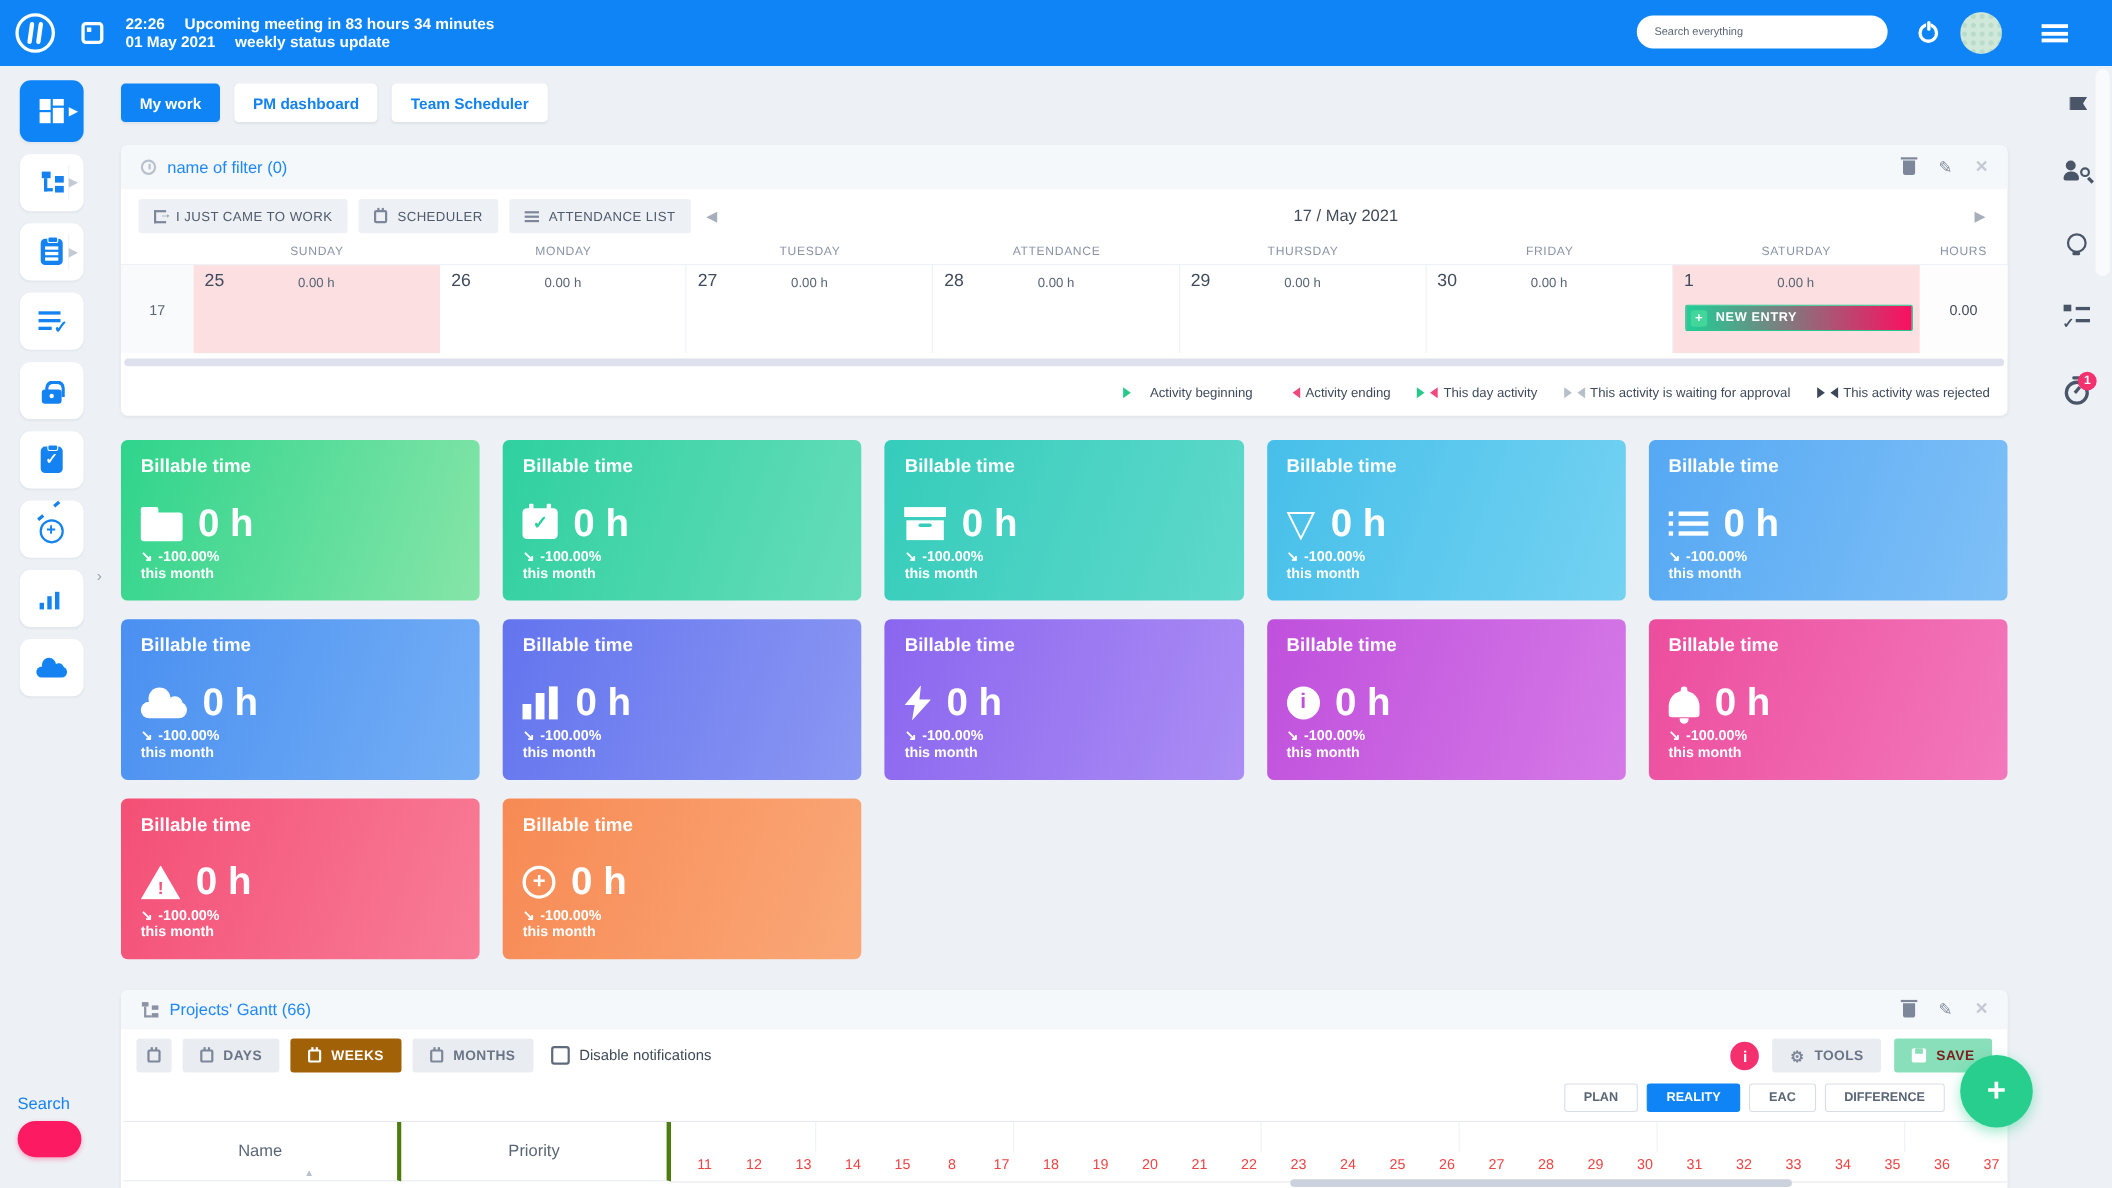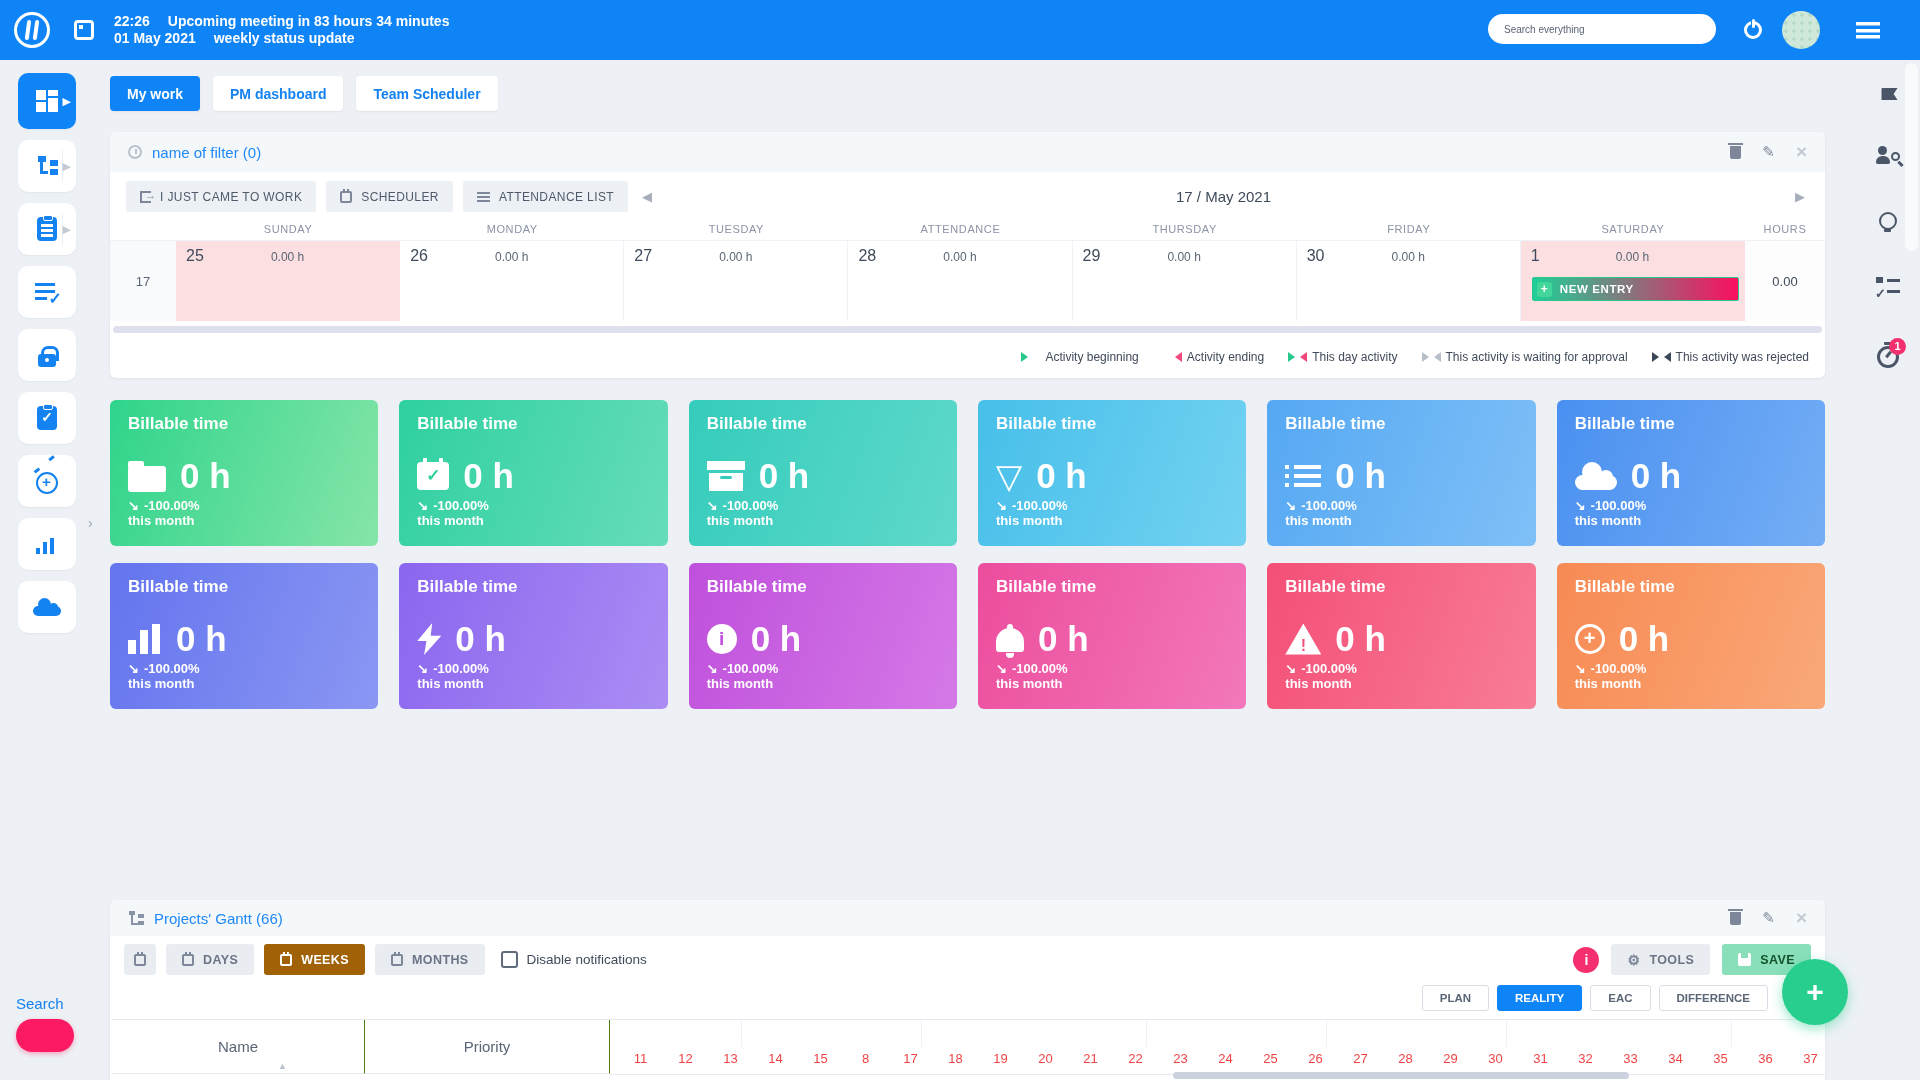--- a/index.html
+++ b/index.html
@@ -142,21 +142,21 @@
   .ne-label { color:#fff; font-size:11.5px; font-weight:bold; letter-spacing:.6px; }
   .hourscell { display:flex; align-items:center; justify-content:center; font-size:13px; color:#3f4a5a; background:#fdfdfe; }
   .f-scroll { margin:5px 3px 0; height:7px; background:#dee1ed; border-radius:4px; cursor:pointer; }
   .legend { display:flex; justify-content:flex-end; gap:24px; padding:17px 16px 0; font-size:12px; color:#3f4a5a; }
   .lg { display:flex; align-items:center; gap:5px; }
   .tri { width:0; height:0; border-top:5px solid transparent; border-bottom:5px solid transparent; }
   .tri-r { border-left:7px solid transparent; }
   .tri-l { border-right:7px solid transparent; }
 
   
-  .cards { position:absolute; left:110px; top:400px; width:1715px; display:grid; grid-template-columns:repeat(6,1fr); gap:17px 21px; }
+  .cards { position:absolute; left:110px; top:400px; width:1715px; display:grid; grid-template-columns:repeat(5,1fr); gap:17px 21px; }
   .card { height:146px; border-radius:6px; color:#fff; padding:14px 18px; position:relative; }
   .card-title { font-size:17px; font-weight:bold; }
   .card-main { position:absolute; left:18px; top:56px; display:flex; align-items:center; gap:14px; }
   .card-value { font-size:35px; font-weight:bold; }
   .card-delta { position:absolute; left:18px; top:98px; font-size:13px; font-weight:bold; display:flex; align-items:center; gap:5px; }
   .card-delta::before { content:"\2198"; font-size:13px; }
   .card-period { position:absolute; left:18px; top:113px; font-size:13px; font-weight:bold; }
   
   .ci { position:relative; display:block; }
   .ci-folder { width:38px; height:26px; background:#fff; border-radius:3px; margin-top:5px; }
@@ -201,29 +201,29 @@
   .btn-scale { height:31px; background:#e9edf2; border:none; border-radius:3px; color:#6b7586; font-family:"Liberation Sans",sans-serif; font-size:12.5px; font-weight:bold; letter-spacing:.4px; padding:0 16px; display:flex; align-items:center; gap:9px; cursor:pointer; }
   .btn-scale.icon-only { padding:0 10px; }
   .btn-scale.active { background:#a16207; color:#fff; }
   .btn-scale.active .g-cal { border-color:#fff; }
   .btn-scale.active .g-cal::before { background:#fff; box-shadow:4px 0 0 #fff; }
   .chk-row { display:flex; align-items:center; gap:9px; margin-left:6px; cursor:pointer; }
   .chk { width:17px; height:17px; border:2px solid #5f6a7a; border-radius:3px; background:#fff; cursor:pointer; }
   .chk-label { font-size:13.5px; color:#3f4a5a; }
   .g-toolbar .right { margin-left:auto; display:flex; align-items:center; gap:12px; }
   .info-dot { width:26px; height:26px; background:#f5306e; border-radius:50%; color:#fff; text-align:center; line-height:26px; font-size:14px; font-weight:bold; cursor:pointer; }
-  .btn-save { height:31px; background:#88dfb9; border:none; border-radius:3px; color:#14532d; font-family:"Liberation Sans",sans-serif; font-size:12.5px; font-weight:bold; letter-spacing:.4px; padding:0 16px; display:flex; align-items:center; gap:9px; cursor:pointer; }
+  .btn-save { height:31px; background:#88dfb9; border:none; border-radius:3px; color:#7f1d1d; font-family:"Liberation Sans",sans-serif; font-size:12.5px; font-weight:bold; letter-spacing:.4px; padding:0 16px; display:flex; align-items:center; gap:9px; cursor:pointer; }
   .g-gearglyph { font-size:14px; color:#7d8799; line-height:1; }
   .g-save { width:13px; height:13px; background:#fff; border-radius:2px; position:relative; }
   .g-save::after { content:""; position:absolute; left:3px; top:0; width:7px; height:5px; background:#88dfb9; }
   .view-row { display:flex; justify-content:flex-end; gap:8px; padding:10px 57px 8px 0; }
   .btn-view { height:26px; background:#fff; border:1px solid #d9dee6; border-radius:3px; color:#5a6575; font-family:"Liberation Sans",sans-serif; font-size:11.5px; font-weight:bold; padding:0 17px; cursor:pointer; }
   .btn-view.active { background:#0f84f6; border-color:#0f84f6; color:#fff; }
   .g-table { display:grid; grid-template-columns:253px 245px 1fr; border-top:1px solid #e6eaf0; margin-left:2px; }
-  .g-th { border-right:1px solid #4d7c0f; border-bottom:1px solid #e6eaf0; display:flex; align-items:center; justify-content:center; font-size:15px; color:#5a6575; height:54px; position:relative; cursor:pointer; background:#fff; }
+  .g-th { border-right:4px solid #4d7c0f; border-bottom:1px solid #e6eaf0; display:flex; align-items:center; justify-content:center; font-size:15px; color:#5a6575; height:54px; position:relative; cursor:pointer; background:#fff; }
   .sort-asc { position:absolute; bottom:2px; left:50%; margin-left:40px; font-size:9px; color:#b9c1cc; }
   .g-timeline { overflow:hidden; border-bottom:1px solid #e6eaf0; }
   .g-months { display:flex; height:27px; padding-left:8px; }
   .g-month { flex:0 0 auto; text-align:center; font-size:14px; color:#6b7586; line-height:27px; border-left:1px solid #eef1f5; overflow:hidden; white-space:nowrap; }
   .g-month:first-child { border-left:none; }
   .g-weeks { display:flex; height:27px; padding-left:8px; }
   .g-week { flex:0 0 45px; text-align:center; font-size:13px; color:#ef4444; line-height:24px; }
   .g-scroll { position:absolute; left:1063px; top:172px; width:456px; height:7px; background:#ccd1de; border-radius:4px; cursor:pointer; }
 
   .fab { position:absolute; left:1782px; top:959px; width:66px; height:66px; background:#27ce8e; border-radius:50%; border:none; color:#fff; font-size:30px; font-weight:bold; cursor:pointer; box-shadow:0 4px 12px rgba(39,206,142,.45); z-index:40; line-height:60px; }

